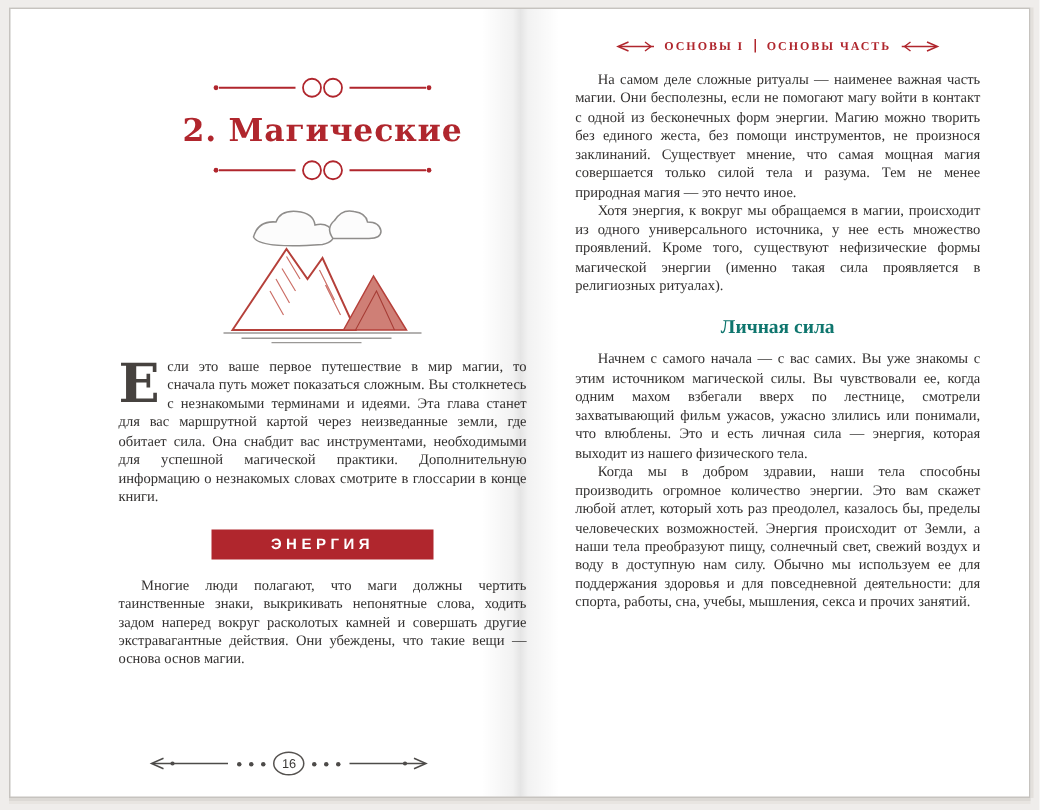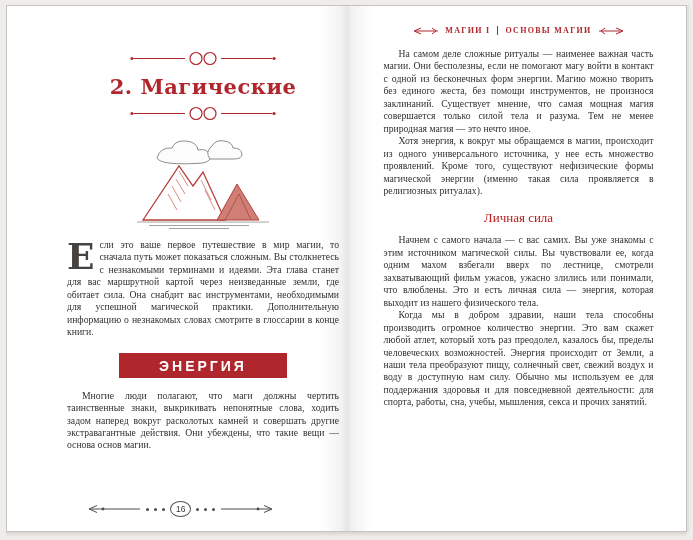--- a/index.html
+++ b/index.html
@@ -17,21 +17,21 @@
     border:1px solid #c6c3bf;
     box-shadow:0 2px 0 #dcd9d5, 0 4px 0 #e8e5e1, 2px 0 0 #e3e0dc;
   }
   .gutter {
     position:absolute; left:50%; top:0; bottom:0; width:52px;
     transform:translateX(-50%);
     background:linear-gradient(to right, rgba(0,0,0,0) 0%, rgba(0,0,0,0.05) 40%, rgba(0,0,0,0.10) 50%, rgba(0,0,0,0.05) 60%, rgba(0,0,0,0) 100%);
     pointer-events:none;
   }
   .page { position:absolute; top:0; height:100%; width:50%; }
-  .page.left { left:4px; }
+  .page.left { left:16px; }
   .page.right { right:0; }
   .content { position:absolute; top:0; bottom:0; }
   .left-content  { left:56px;  width:272px; padding-top:44px; }
   .right-content { left:37px;  width:270px; padding-top:20px; }
 
   .body-text {
     font-size:9.7px; line-height:12.45px; text-align:justify;
     color:#333130;
   }
   .indent { text-indent:15px; }
@@ -51,36 +51,36 @@
   .dropcap {
     float:left; font-family:"DejaVu Serif", serif; font-weight:700;
     font-size:36px; line-height:30px; color:#46423f;
     padding:2px 5px 0 0;
   }
 
   .banner-wrap { display:flex; justify-content:center; margin:14px 0 12px; }
   .section-banner {
     background:#b0262d; color:#ffffff;
     font-family:"Liberation Sans", sans-serif;
-    font-size:14px; font-weight:700; letter-spacing:3px;
+    font-size:10px; font-weight:700; letter-spacing:3px;
     padding:5px 40px 4px; text-align:center;
   }
 
   .running-header {
     display:flex; align-items:center; justify-content:center; gap:7px;
     color:#b0262d; font-family:"Liberation Serif", serif;
     font-size:8px; font-weight:700; letter-spacing:1.3px;
     margin-bottom:13px; white-space:nowrap;
   }
   .rh-divider { width:1px; height:9px; background:#b0262d; }
 
   .subheading {
-    text-align:center; color:#b91c1c;
+    text-align:center; color:#0f766e;
     font-family:"Liberation Serif", serif;
-    font-size:13px; font-weight:400;
+    font-size:13px; font-weight:700;
     margin:13px 0 8px;
   }
 
   .page-footer {
     position:absolute; bottom:14px; left:0; width:100%;
     display:flex; align-items:center; justify-content:center; gap:5px;
   }
   .fdot { width:3px; height:3px; border-radius:50%; background:#4d4b49; }
   .pagenum {
     min-width:21px; height:16px; padding:0 3px;
@@ -176,23 +176,23 @@
     <div class="content right-content">
 
       <div class="running-header">
         <svg width="26" height="8" viewBox="0 0 26 8">
           <g stroke="#b0262d" stroke-width="1" fill="none">
             <line x1="3" y1="4" x2="26" y2="4"></line>
             <path d="M9 1 L2 4 L9 7"></path>
             <path d="M20 1 L24 4 M20 7 L24 4"></path>
           </g>
         </svg>
-        <span>МАГИИ I</span>
+        <span>ОСНОВЫ I</span>
         <span class="rh-divider"></span>
-        <span>ОСНОВЫ МАГИИ</span>
+        <span>ОСНОВЫ ЧАСТЬ</span>
         <svg class="flip" width="26" height="8" viewBox="0 0 26 8">
           <g stroke="#b0262d" stroke-width="1" fill="none">
             <line x1="3" y1="4" x2="26" y2="4"></line>
             <path d="M9 1 L2 4 L9 7"></path>
             <path d="M20 1 L24 4 M20 7 L24 4"></path>
           </g>
         </svg>
       </div>
 
       <p class="body-text indent">На самом деле сложные ритуалы — наименее важная часть магии. Они бесполезны, если не помогают магу войти в контакт с одной из бесконечных форм энергии. Магию можно творить без единого жеста, без помощи инструментов, не произнося заклинаний. Существует мнение, что самая мощная магия совершается только силой тела и разума. Тем не менее природная магия — это нечто иное.</p>

